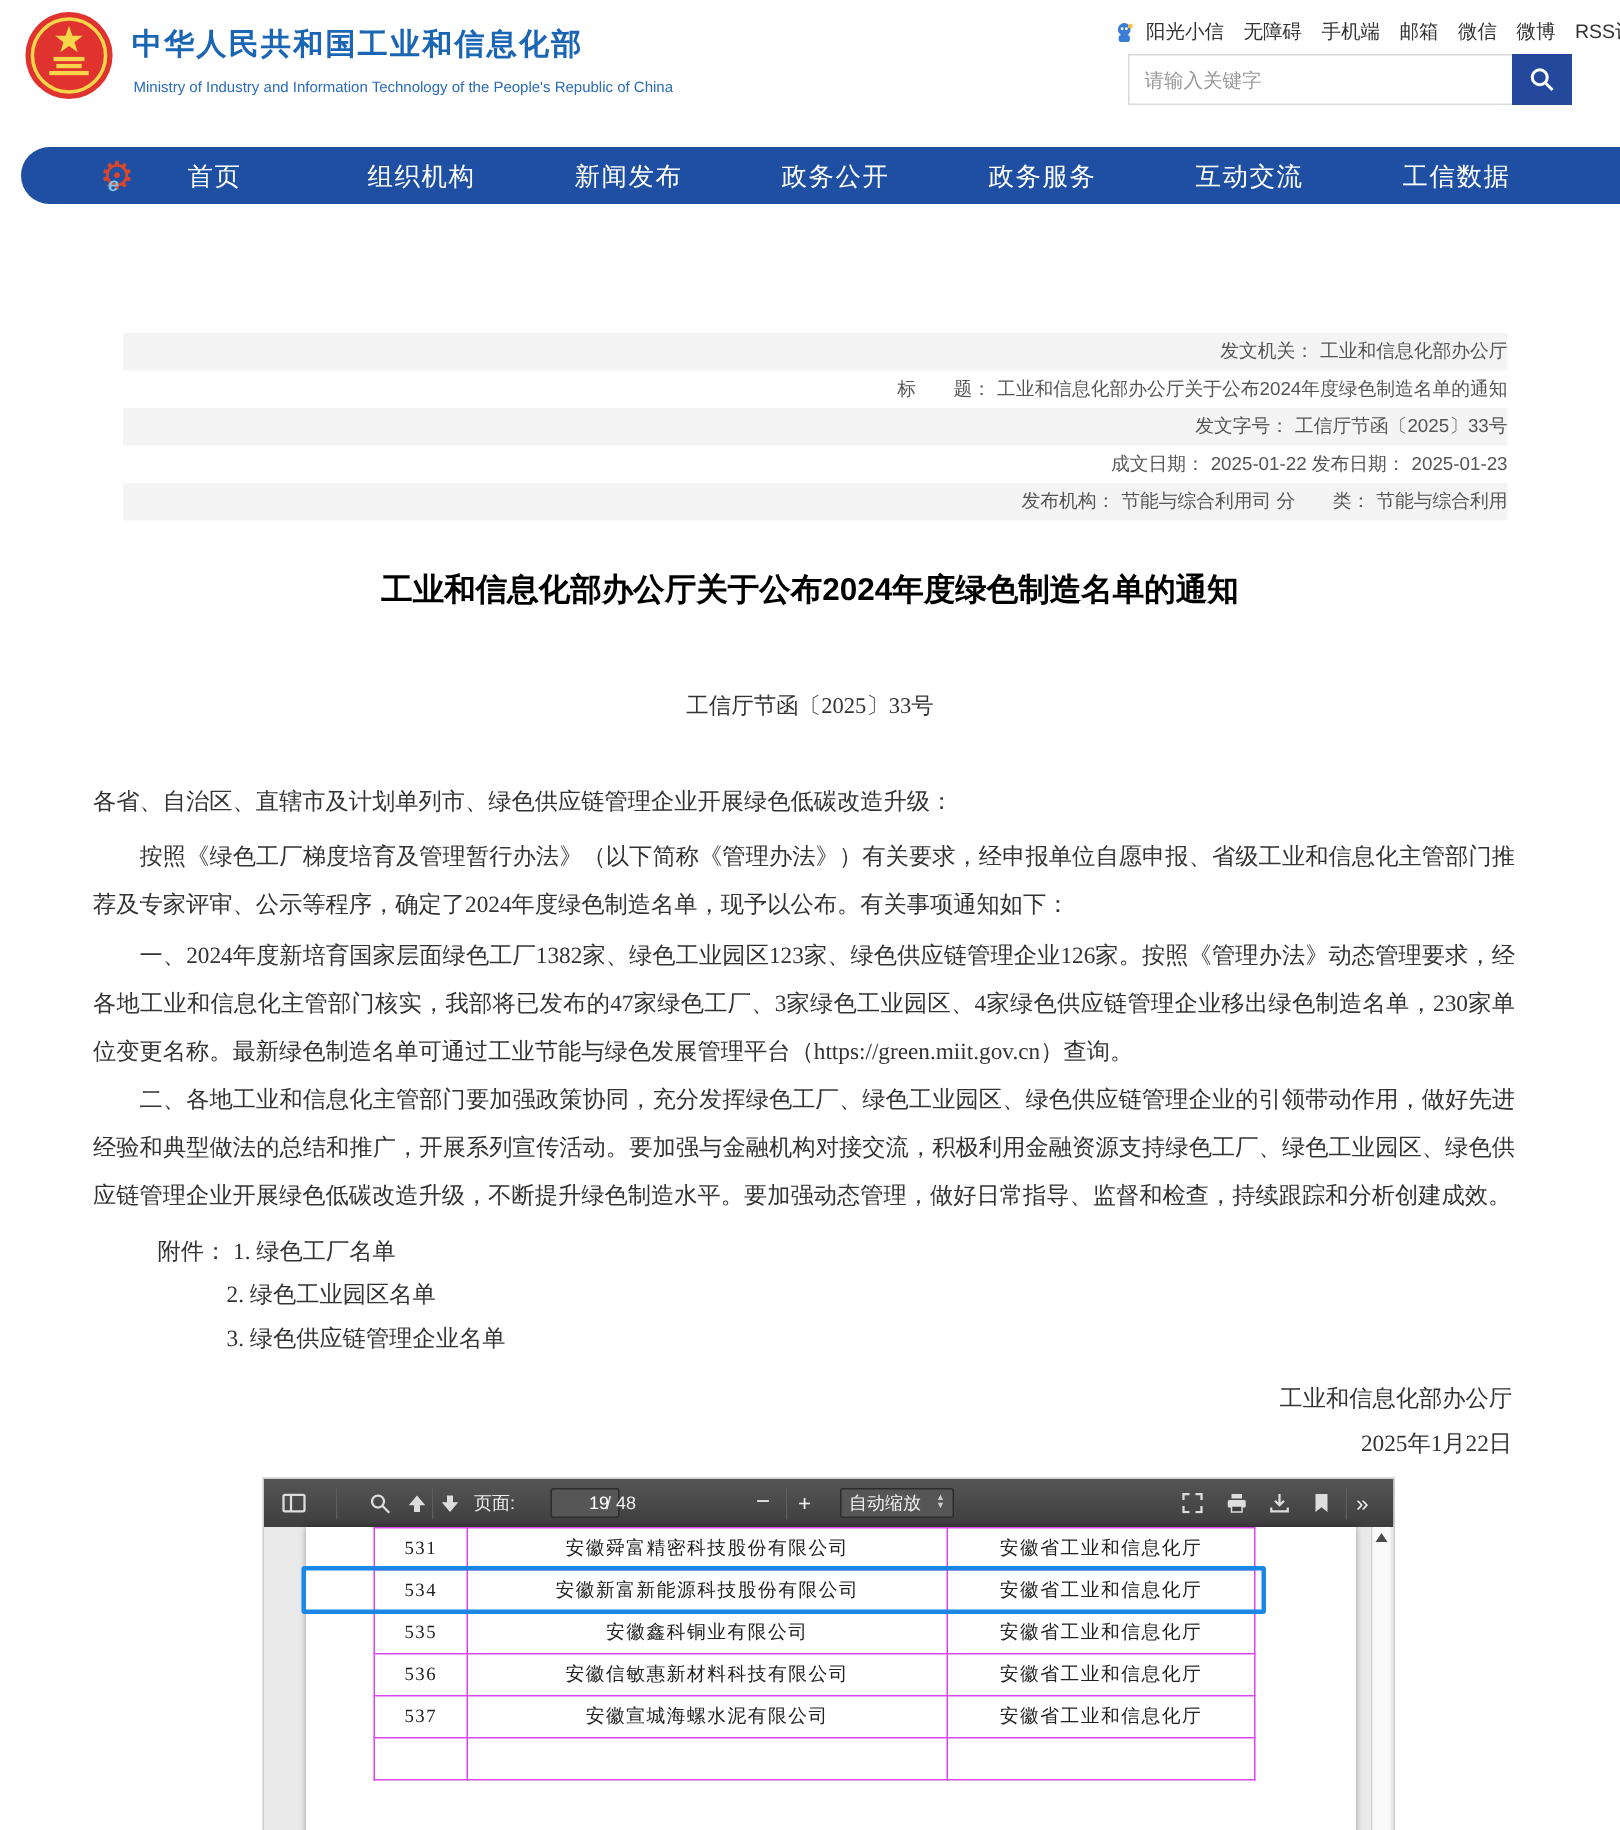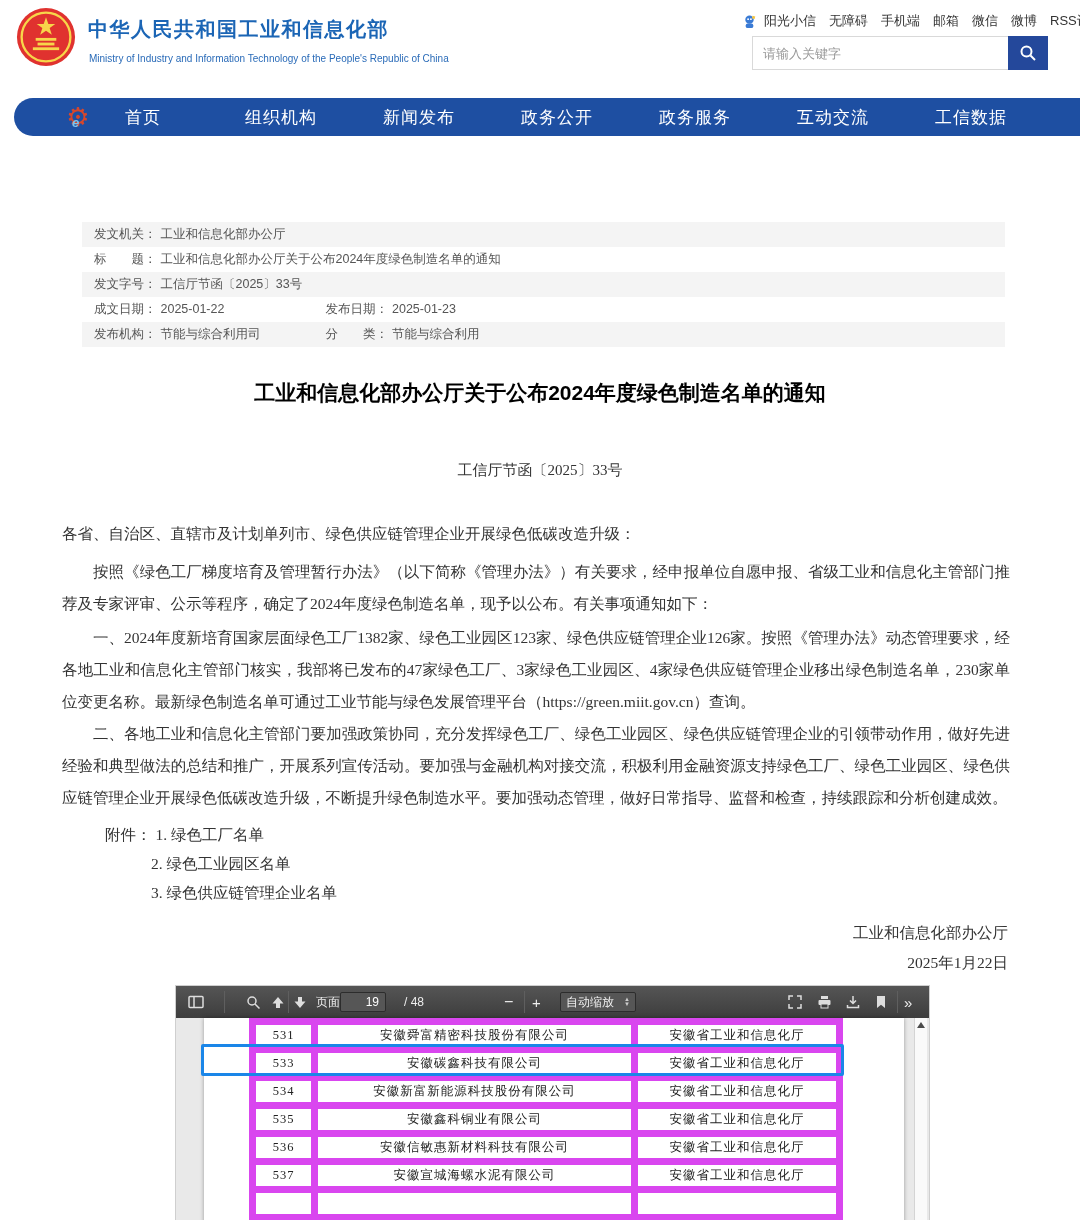--- a/index.html
+++ b/index.html
@@ -36,21 +36,21 @@
   .nav-item { width:138px; text-align:center; font-size:17px; color:#fff; text-decoration:none;
               letter-spacing:1px; }
 
   
   .breadcrumb { position:absolute; left:14px; top:151px; font-size:14.5px; font-weight:600; color:#333; }
   .breadcrumb a { color:#333; text-decoration:none; }
   .crumb-sep { color:#777; margin:0 6px; font-weight:400; }
 
   
   .meta { position:absolute; left:82px; top:222px; width:923px; font-size:12.5px; color:#555; }
-  .meta-row { height:25px; line-height:25px; padding-left:12px; white-space:nowrap; }
+  .meta-row { height:25px; line-height:25px; padding-left:12px; white-space:nowrap;text-align:right; }
   .meta-row.gray { background:#f4f4f4; }
   .meta-pair-a { display:inline-block; width:228px; }
   .meta-label { margin-right:4px; }
 
   
   .doc-title { position:absolute; left:0; top:379px; width:1080px; text-align:center;
                font-size:21px; font-weight:bold; color:#000; }
   .doc-number { position:absolute; left:0; top:461px; width:1080px; text-align:center;
                 font-size:15px; color:#333; font-family:"Liberation Serif","DejaVu Serif",serif; }
   .doc-body { font-family:"Liberation Serif","DejaVu Serif",serif; color:#333; font-size:15.5px; }
@@ -66,41 +66,41 @@
   
   .pdf-viewer { position:absolute; left:175px; top:985px; width:755px; height:235px; overflow:hidden;
                 background:#e9e9e9; border:1px solid #cfcfcf; border-bottom:none; }
   .pdf-toolbar { position:relative; height:32px; background:linear-gradient(#555,#3d3d3d);
                  color:#eee; font-size:12px;padding-left:12px; }
   .tb { position:absolute; top:0; height:32px; display:flex; align-items:center; background:none;
         border:none; color:#eee; cursor:pointer; }
   .tb svg { display:block; }
   .tb-sidebar { left:12px; } .tb-search { left:70px; } .tb-up { left:95px; } .tb-down { left:117px; }
   .tb-pagelabel { left:140px; cursor:default; }
-  .tb-pageinput { position:absolute; left:164px; top:6px; width:46px; height:20px; background:#565656;
+  .tb-pageinput { position:absolute; left:191px; top:6px; width:46px; height:20px; background:#565656;
                   border:1px solid #2c2c2c; border-radius:2px; color:#fff; font-size:12px;
                   text-align:right; padding-right:6px; }
   .tb-pagetotal { left:228px; cursor:default; }
   .tb-minus { left:328px; font-size:16px; } .tb-plus { left:356px; font-size:15px; }
   .tb-zoom { position:absolute; left:384px; top:6px; width:76px; height:20px; background:#565656;
              border:1px solid #2c2c2c; border-radius:2px; color:#f0f0f0; font-size:12px;
              display:flex; align-items:center; justify-content:space-between; padding:0 5px; cursor:pointer; }
   .zoom-carets { display:flex; flex-direction:column; font-size:6px; line-height:5px; color:#ccc; }
   .tb-full { left:612px; } .tb-print { left:641px; } .tb-down2 { left:670px; } .tb-bookmark { left:699px; }
   .tb-sep { position:absolute; top:5px; height:22px; width:1px; background:#2a2a2a;
             border-right:1px solid #5f5f5f; }
   .tb-chevrons { left:728px; font-size:15px; letter-spacing:-1px; }
 
   .pdf-body { position:relative; height:203px; }
   .pdf-page { position:absolute; left:28px; top:0; width:700px; height:260px; background:#fff;
               box-shadow:0 0 4px rgba(0,0,0,.35); }
   .table-wrap { position:absolute; left:45px; top:0; }
   .pdf-table { border-collapse:collapse; table-layout:fixed;
                font-family:"Liberation Serif","DejaVu Serif",serif; font-size:12.5px; color:#222; }
-  .pdf-table td { border:7px solid #d946ef; height:28px; text-align:center; overflow:hidden;
+  .pdf-table td { border:1px solid #d946ef; height:28px; text-align:center; overflow:hidden;
                   white-space:nowrap; letter-spacing:1px; }
   .col-num { width:62px; } .col-company { width:320px; } .col-dept { width:205px; }
   .row-highlight { position:absolute; left:-48px; top:26px; width:643px; height:32px;
                    border:3px solid #1a86e8; border-radius:2px; pointer-events:none; }
   .pdf-scrollbar { position:absolute; right:2px; top:0; width:13px; height:203px; background:#fafafa;
                    border-left:1px solid #d4d4d4; }
   .scroll-up { position:absolute; top:4px; left:2px; width:0; height:0;
                border-left:4px solid transparent; border-right:4px solid transparent;
                border-bottom:6px solid #4c4c4c; }
 
@@ -273,25 +273,20 @@
       <div class="pdf-page">
         <div class="table-wrap">
           <table class="pdf-table">
             <tbody>
                 <tr>
               <td class="col-num">531</td>
               <td class="col-company">安徽舜富精密科技股份有限公司</td>
               <td class="col-dept">安徽省工业和信息化厅</td>
             </tr>
             <tr>
-              <td class="col-num">533</td>
-              <td class="col-company">安徽碳鑫科技有限公司</td>
-              <td class="col-dept">安徽省工业和信息化厅</td>
-            </tr>
-            <tr>
               <td class="col-num">534</td>
               <td class="col-company">安徽新富新能源科技股份有限公司</td>
               <td class="col-dept">安徽省工业和信息化厅</td>
             </tr>
             <tr>
               <td class="col-num">535</td>
               <td class="col-company">安徽鑫科铜业有限公司</td>
               <td class="col-dept">安徽省工业和信息化厅</td>
             </tr>
             <tr>

